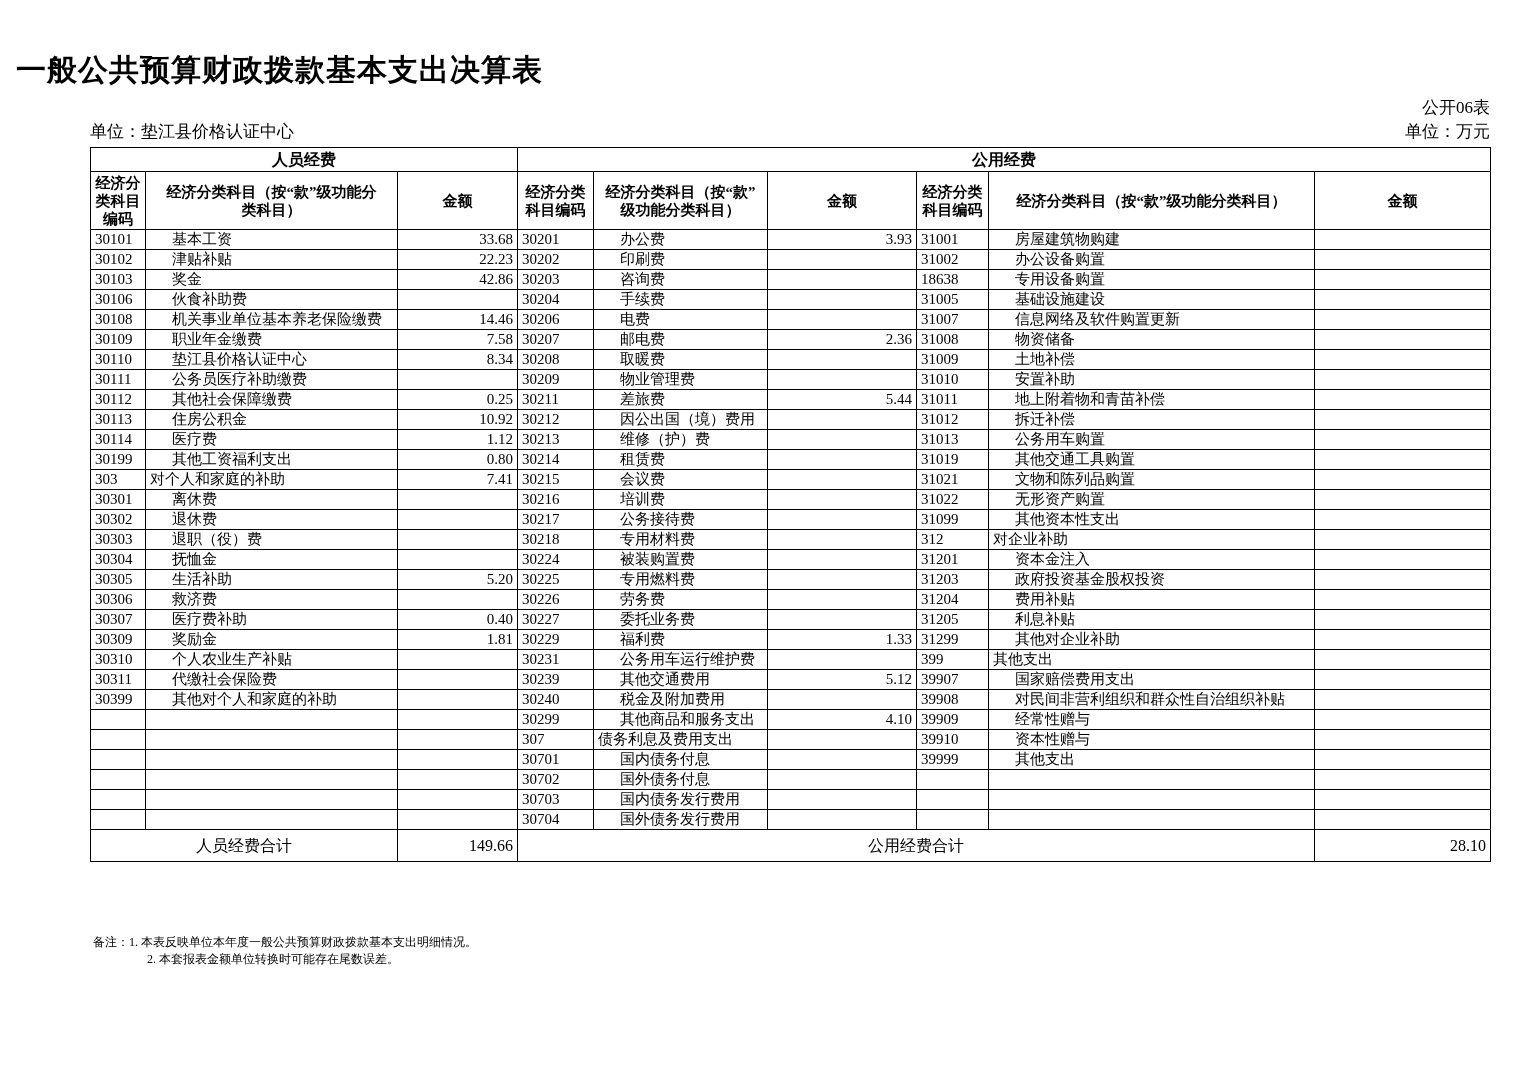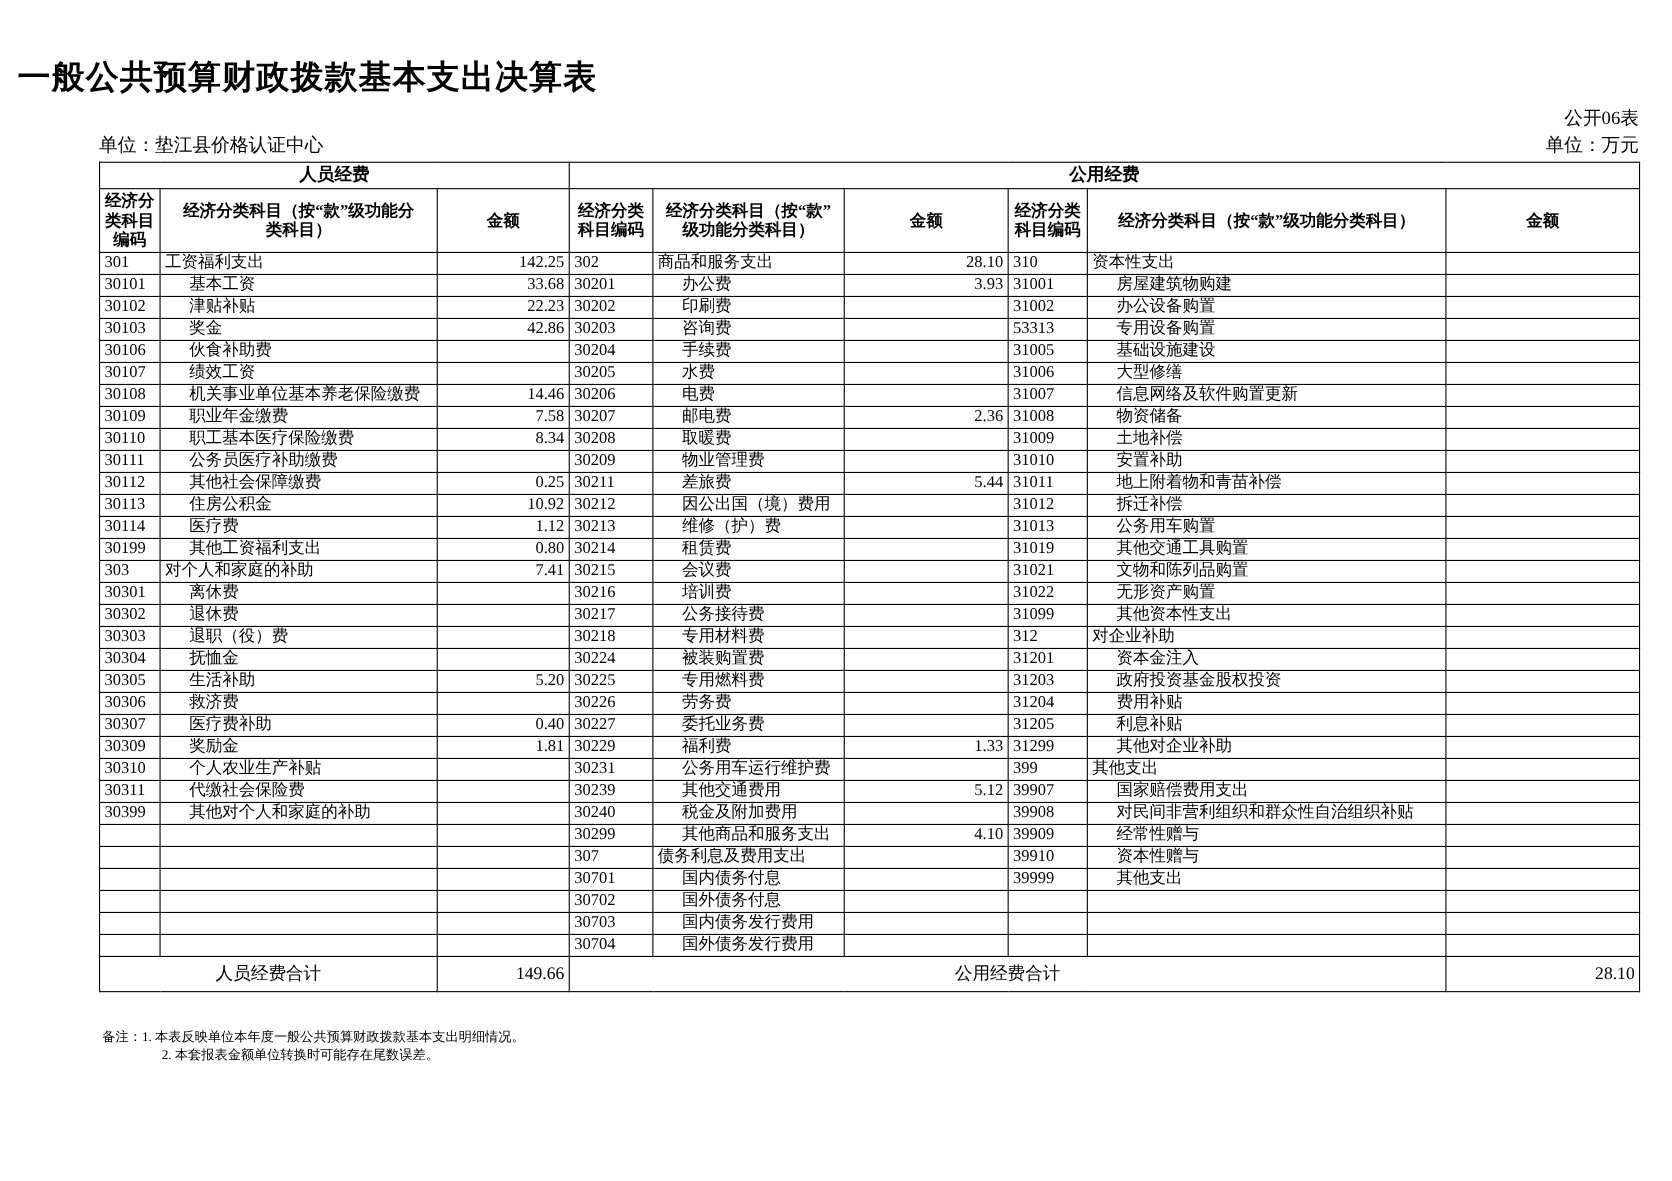--- a/index.html
+++ b/index.html
@@ -107,31 +107,20 @@
 级功能分类科目）</th>
         <th>金额</th>
         <th>经济分类
 科目编码</th>
         <th>经济分类科目（按“款”级功能分类科目）</th>
         <th>金额</th>
       </tr>
     </thead>
     <tbody>
         <tr>
-          <td class="code bold">301</td>
-          <td class="subj bold">工资福利支出</td>
-          <td class="amt">142.25</td>
-          <td class="code bold">302</td>
-          <td class="subj bold">商品和服务支出</td>
-          <td class="amt">28.10</td>
-          <td class="code bold">310</td>
-          <td class="subj bold">资本性支出</td>
-          <td class="amt"></td>
-        </tr>
-        <tr>
           <td class="code">30101</td>
           <td class="subj child">基本工资</td>
           <td class="amt">33.68</td>
           <td class="code">30201</td>
           <td class="subj child">办公费</td>
           <td class="amt">3.93</td>
           <td class="code">31001</td>
           <td class="subj child">房屋建筑物购建</td>
           <td class="amt"></td>
         </tr>
@@ -146,44 +135,33 @@
           <td class="subj child">办公设备购置</td>
           <td class="amt"></td>
         </tr>
         <tr>
           <td class="code">30103</td>
           <td class="subj child">奖金</td>
           <td class="amt">42.86</td>
           <td class="code">30203</td>
           <td class="subj child">咨询费</td>
           <td class="amt"></td>
-          <td class="code">53313</td>
+          <td class="code">18638</td>
           <td class="subj child">专用设备购置</td>
           <td class="amt"></td>
         </tr>
         <tr>
           <td class="code">30106</td>
           <td class="subj child">伙食补助费</td>
           <td class="amt"></td>
           <td class="code">30204</td>
           <td class="subj child">手续费</td>
           <td class="amt"></td>
           <td class="code">31005</td>
           <td class="subj child">基础设施建设</td>
-          <td class="amt"></td>
-        </tr>
-        <tr>
-          <td class="code">30107</td>
-          <td class="subj child">绩效工资</td>
-          <td class="amt"></td>
-          <td class="code">30205</td>
-          <td class="subj child">水费</td>
-          <td class="amt"></td>
-          <td class="code">31006</td>
-          <td class="subj child">大型修缮</td>
           <td class="amt"></td>
         </tr>
         <tr>
           <td class="code">30108</td>
           <td class="subj child">机关事业单位基本养老保险缴费</td>
           <td class="amt">14.46</td>
           <td class="code">30206</td>
           <td class="subj child">电费</td>
           <td class="amt"></td>
           <td class="code">31007</td>
@@ -196,21 +174,21 @@
           <td class="amt">7.58</td>
           <td class="code">30207</td>
           <td class="subj child">邮电费</td>
           <td class="amt">2.36</td>
           <td class="code">31008</td>
           <td class="subj child">物资储备</td>
           <td class="amt"></td>
         </tr>
         <tr>
           <td class="code">30110</td>
-          <td class="subj child">职工基本医疗保险缴费</td>
+          <td class="subj child">垫江县价格认证中心</td>
           <td class="amt">8.34</td>
           <td class="code">30208</td>
           <td class="subj child">取暖费</td>
           <td class="amt"></td>
           <td class="code">31009</td>
           <td class="subj child">土地补偿</td>
           <td class="amt"></td>
         </tr>
         <tr>
           <td class="code">30111</td>

